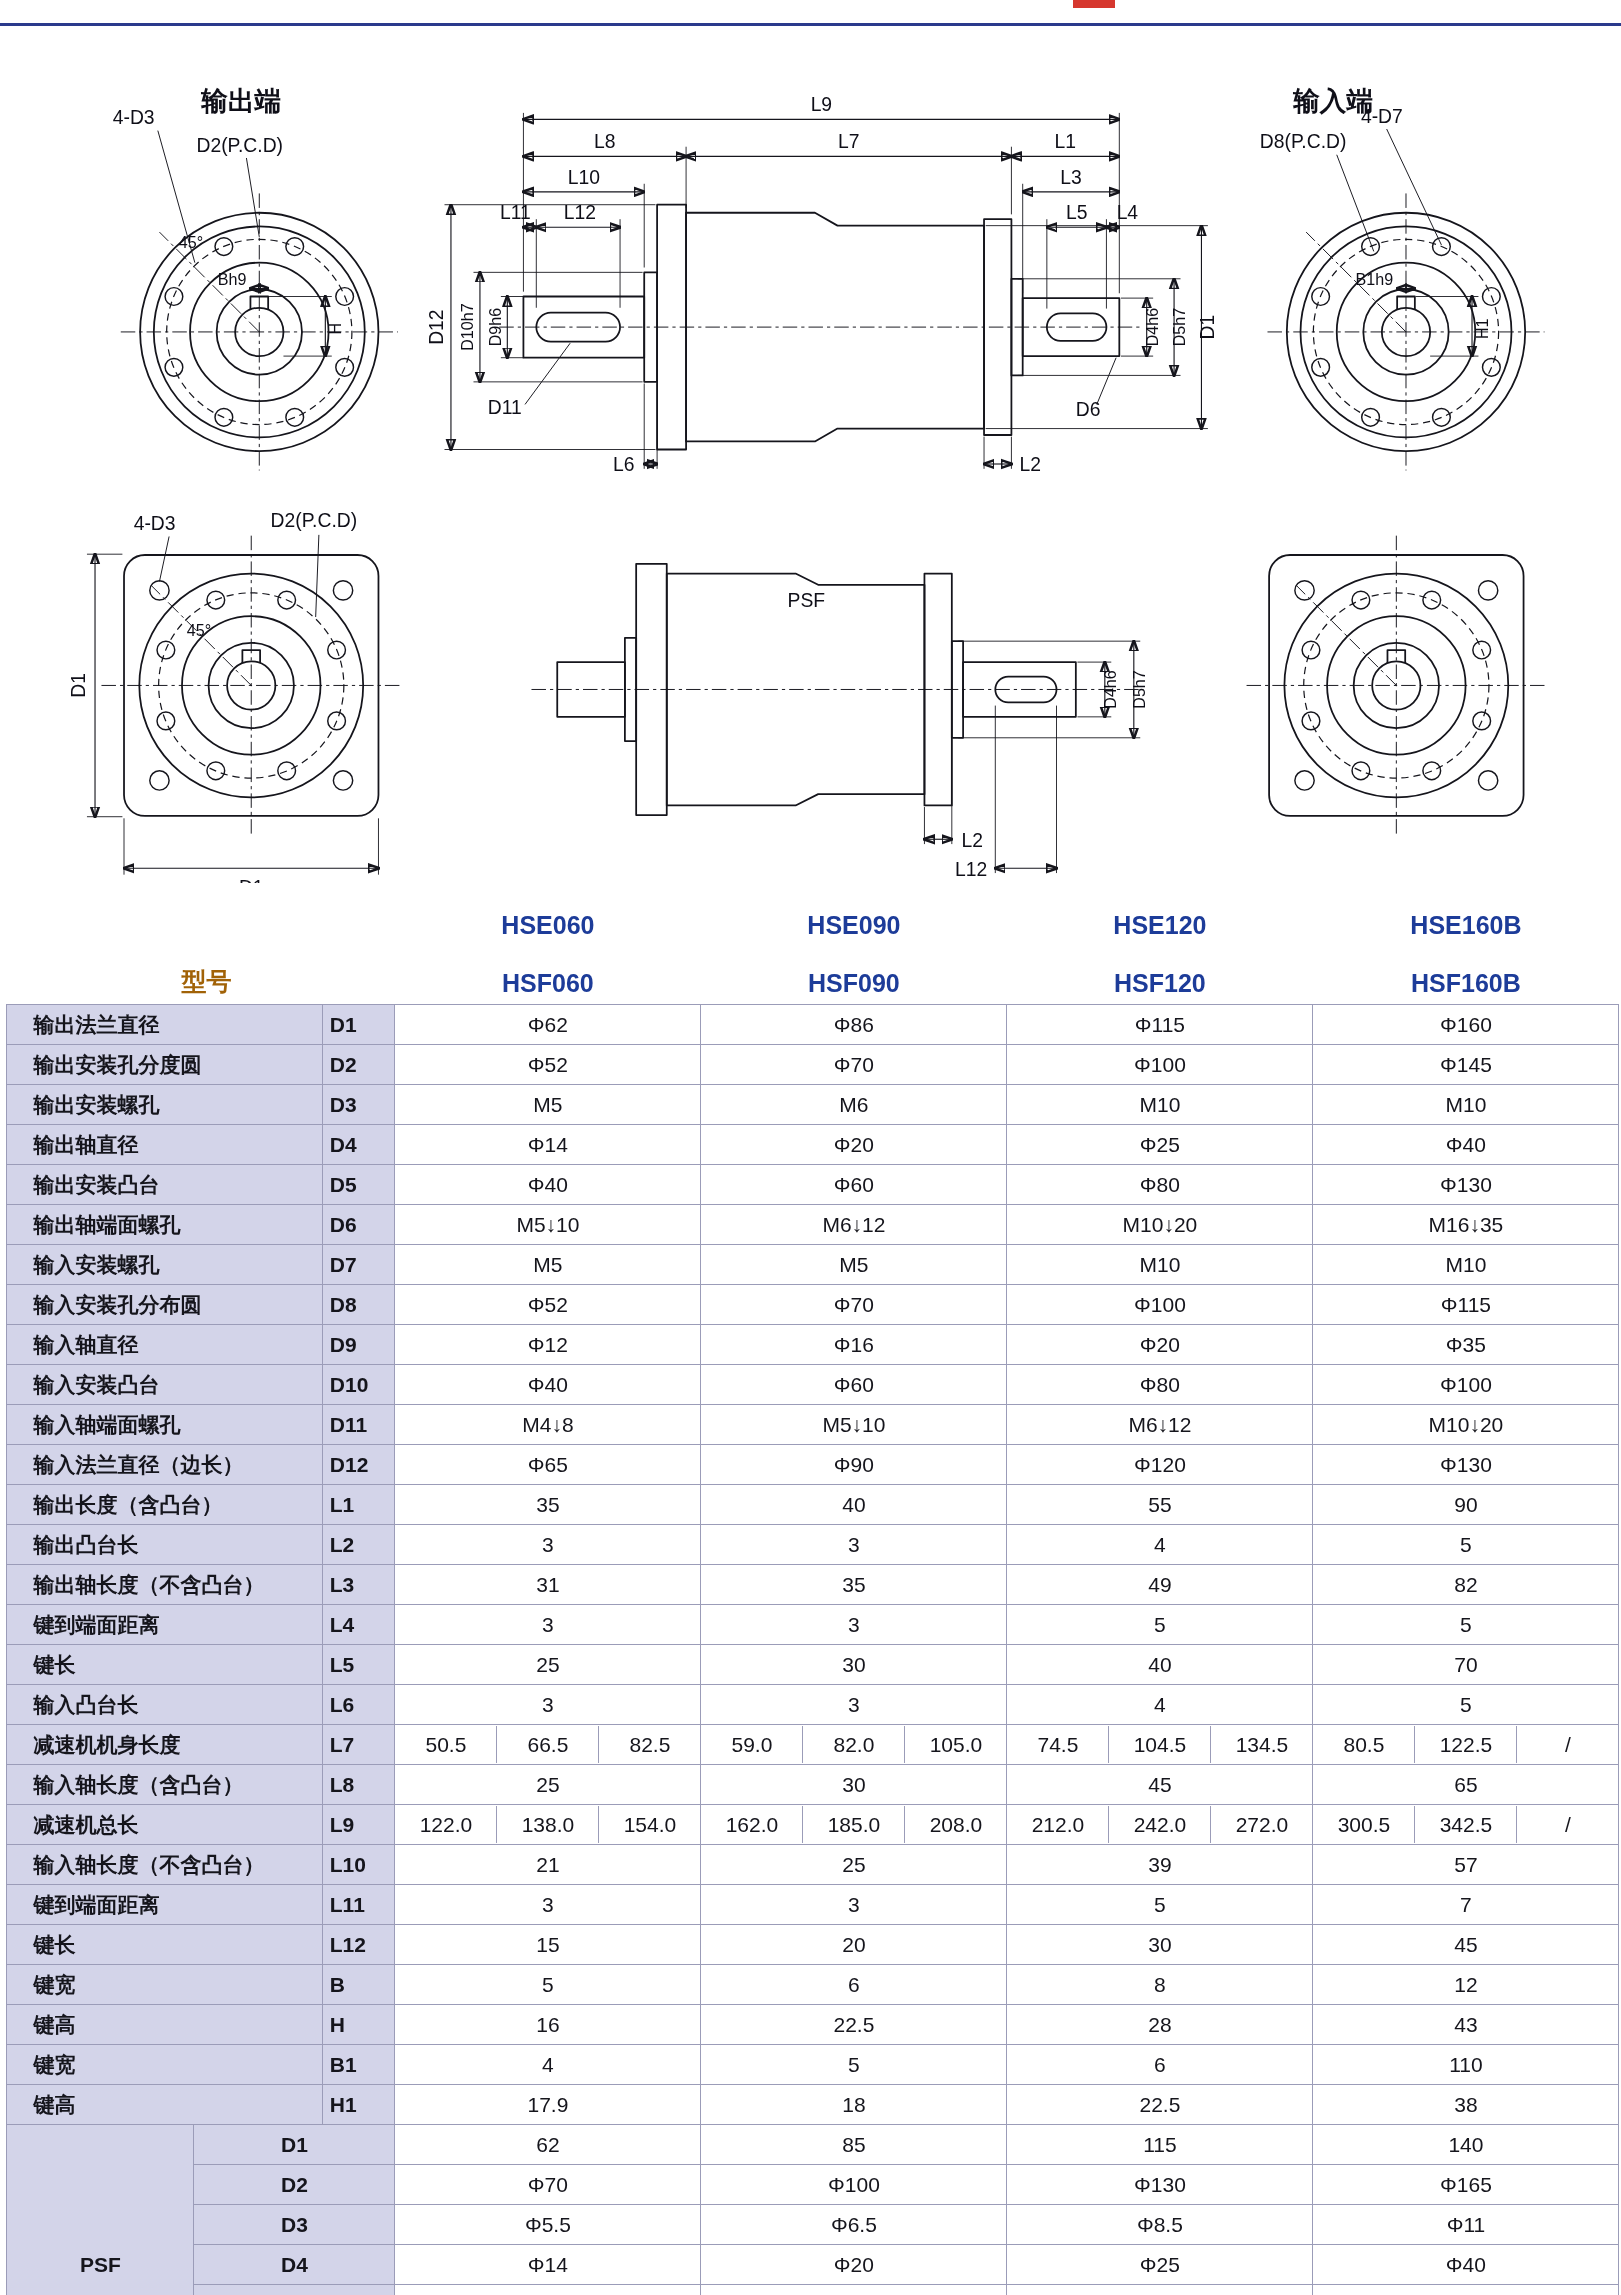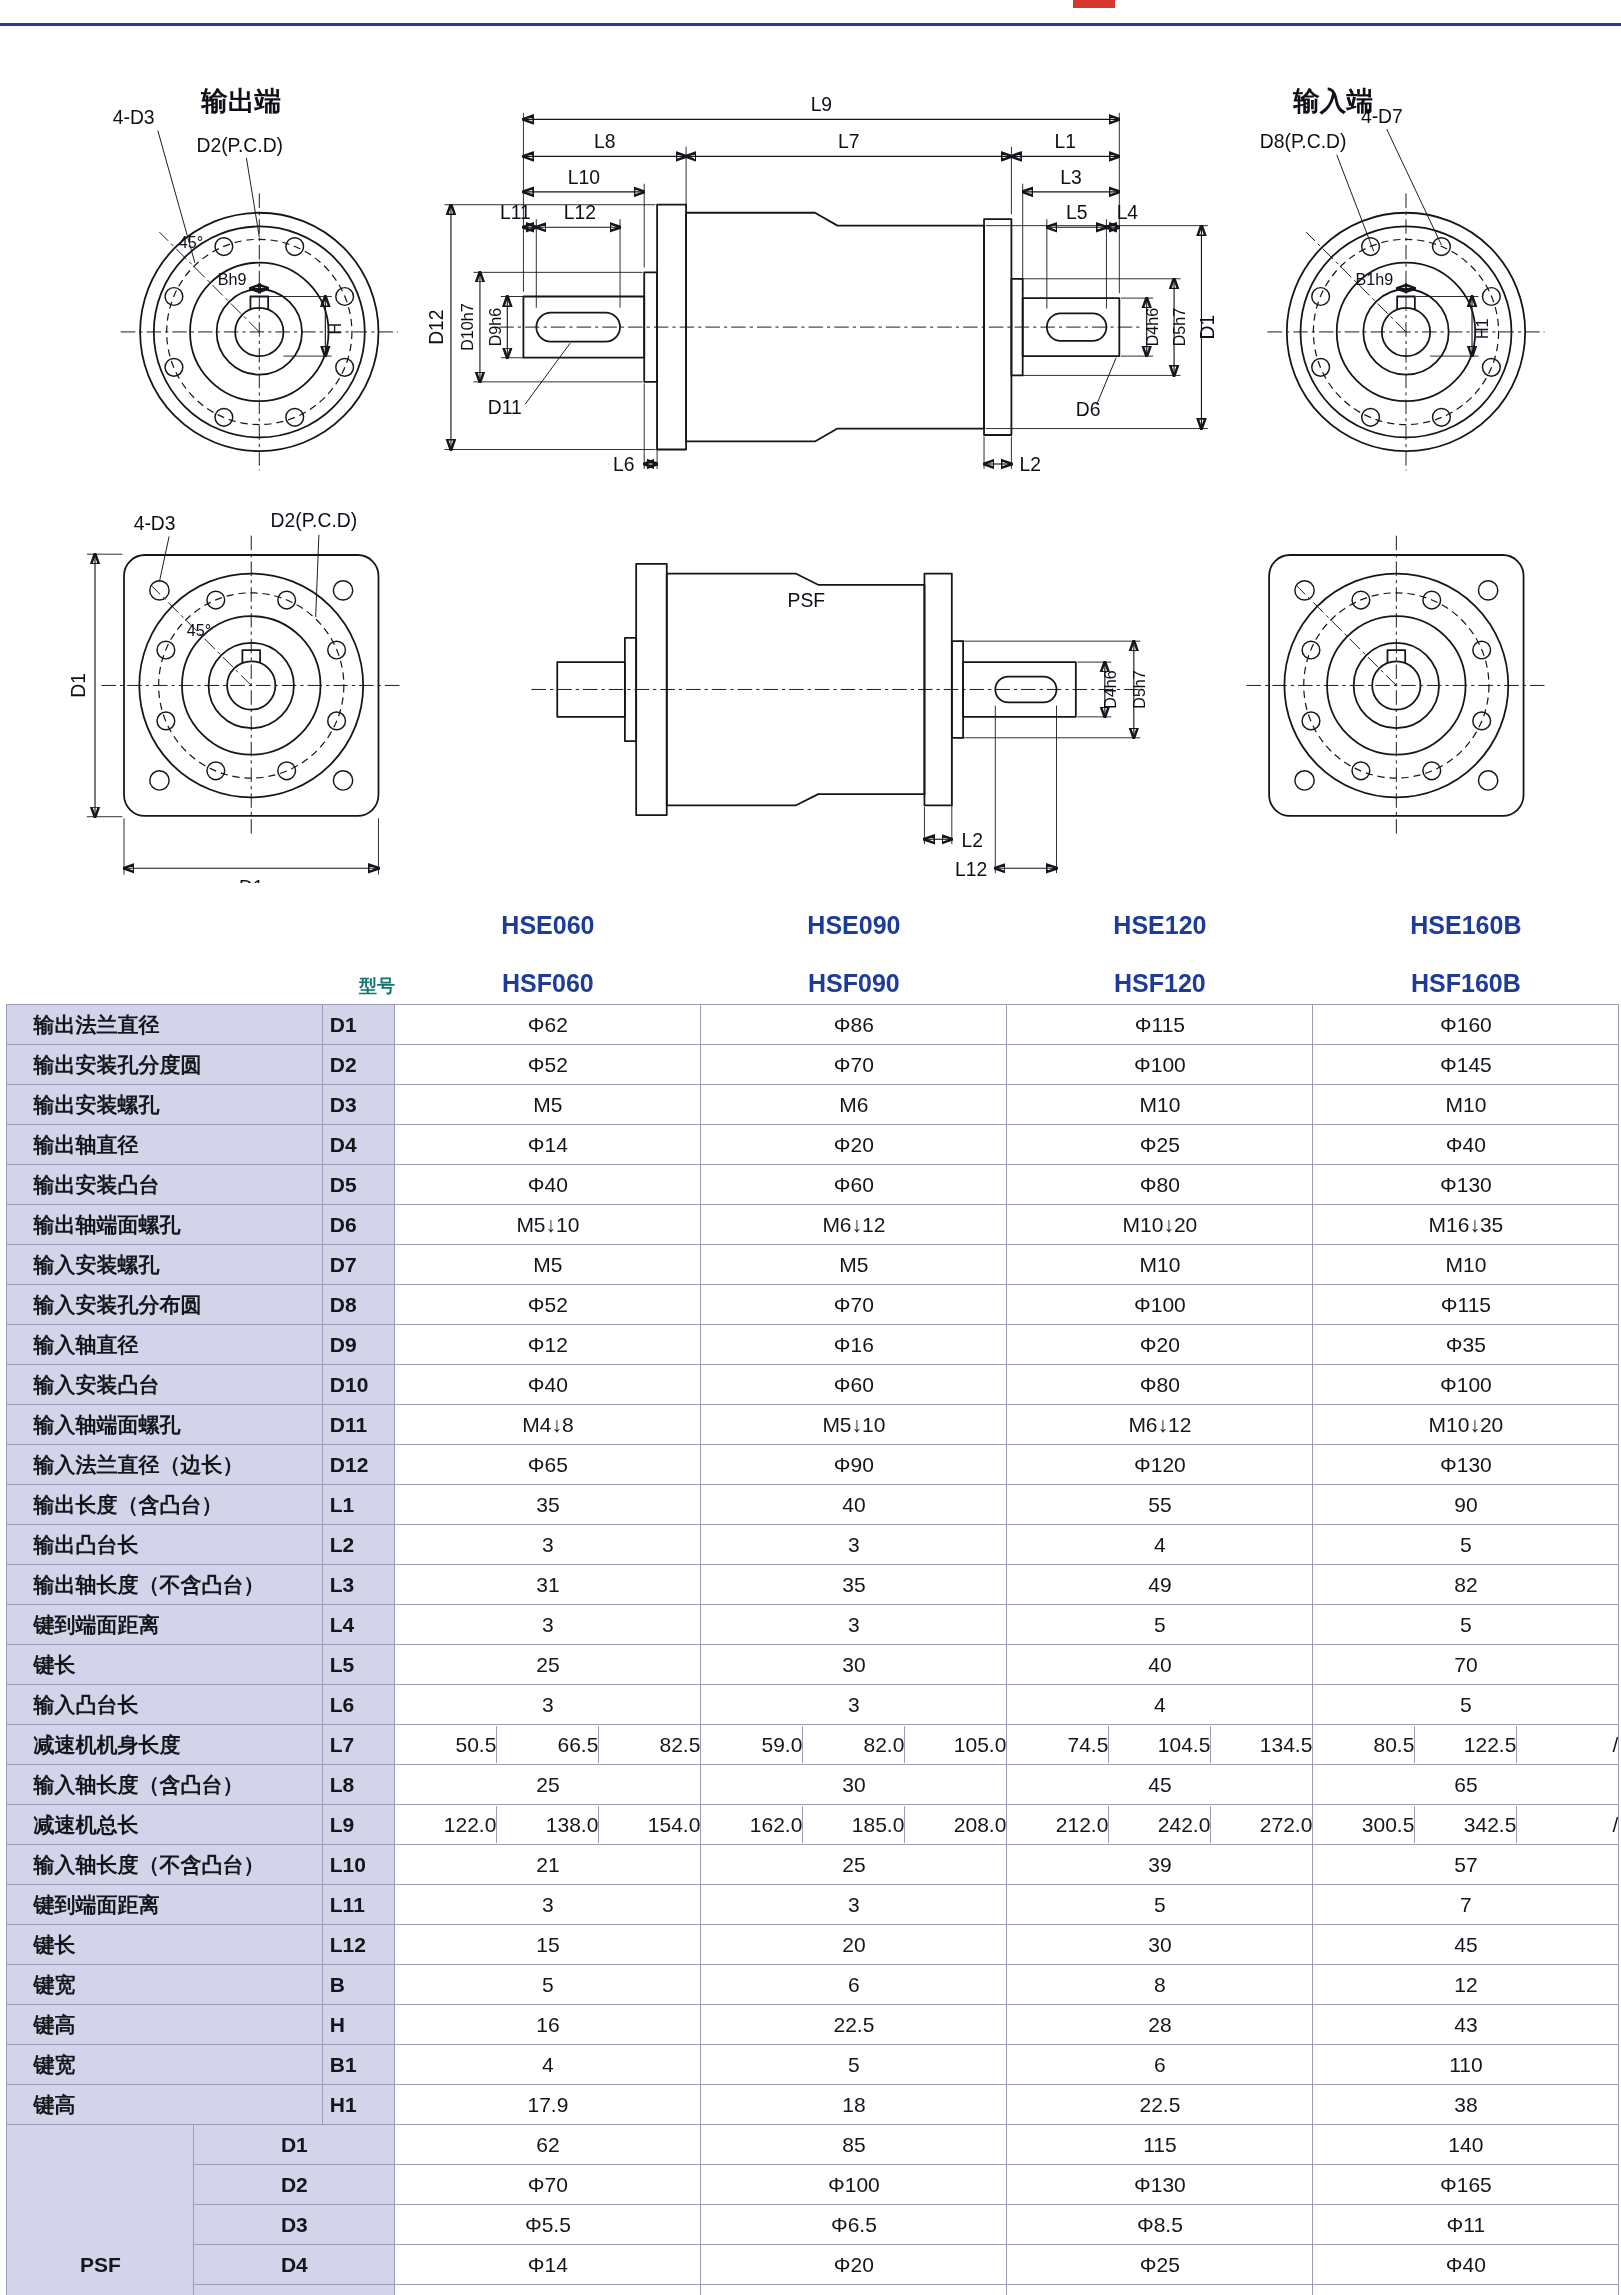--- a/index.html
+++ b/index.html
@@ -17,31 +17,31 @@
   .drawings .cl{stroke-width:1.2;stroke-dasharray:18 5 4 5;}
   .drawings .dash{stroke-width:1.5;stroke-dasharray:9 6;}
   .drawings .hole{stroke-width:1.8;}
   .drawings text{fill:#0f0f18;stroke:none;font-size:24px;}
   .drawings text.big{font-size:33px;font-weight:bold;}
   .drawings text.sm{font-size:20px;}
 
   .tablezone{position:absolute;left:6.4px;top:883px;width:1612px;}
   table.spec{border-collapse:collapse;table-layout:fixed;width:1612px;}
   table.spec thead th{border:none;background:#fff;vertical-align:bottom;padding:0 0 6.4px 0;}
-  th.model-th{text-align:right;padding-left:11.3px !important;font-size:18px;font-weight:bold;color:#0f766e;}
+  th.model-th{text-align:center;padding-left:11.3px !important;font-size:25px;font-weight:bold;color:#a16207;}
   th.col-th div{font-size:25px;font-weight:bold;color:#1d3c99;line-height:1.18;text-align:center;margin-top:28px;}
   table.spec td{border:0.8px solid #9b9cb8;height:37px;font-size:21px;color:#15151c;
                 vertical-align:middle;overflow:hidden;white-space:nowrap;}
   td.name{background:#d3d4e9;font-weight:bold;text-align:left;padding-left:26px;font-size:20px;}
   td.sym{background:#d3d4e9;font-weight:bold;text-align:left;padding-left:6.4px;}
   td.val{text-align:center;background:#ffffff;padding:0;}
   td.psf{background:#d3d4e9;font-weight:bold;text-align:center;font-size:23.4px;}
   td.psym{background:#d3d4e9;font-weight:bold;text-align:center;}
   .splitwrap{display:flex;width:100%;height:37px;align-items:stretch;}
-  .splitwrap span{flex:1;text-align:right;line-height:37px;border-left:0.8px solid #9b9cb8;}
+  .splitwrap span{flex:1;text-align:center;line-height:37px;border-left:0.8px solid #9b9cb8;}
   .splitwrap span:first-child{border-left:none;}
 </style>
 </head>
 <body>
 
 <div class="page">
   <div class="top-rule"></div>
   <div class="red-notch"></div>
 
   <svg class="drawings" width="1621" height="870" viewBox="0 0 2013 1080">

